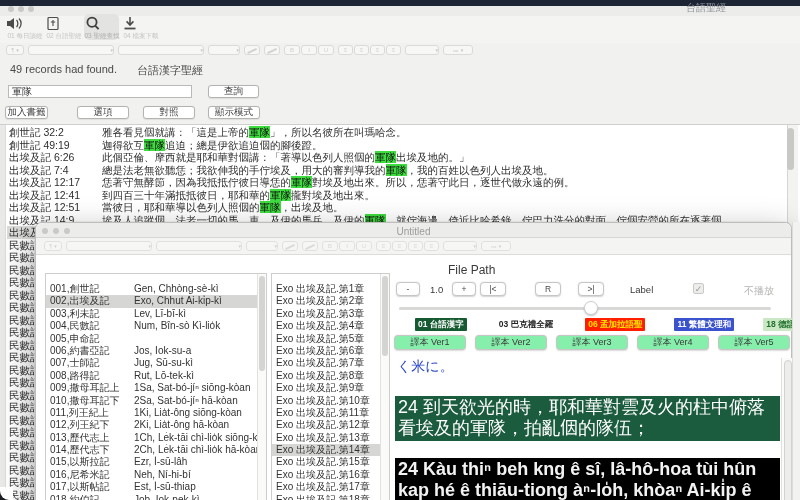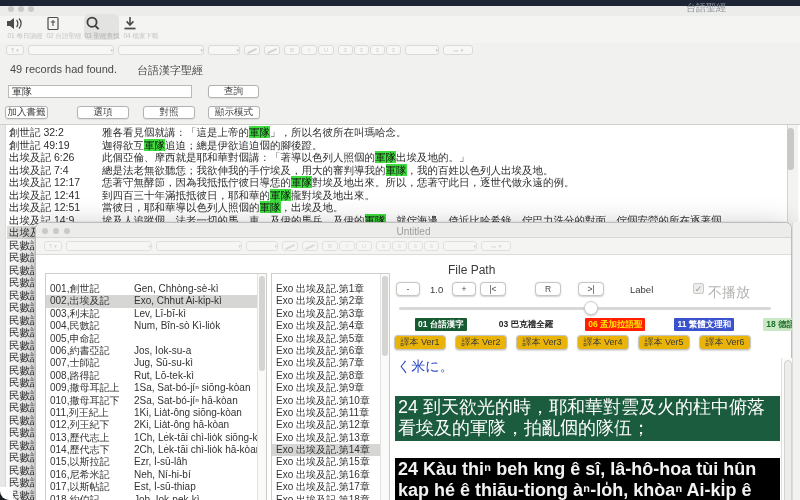--- a/index.html
+++ b/index.html
@@ -65,29 +65,29 @@
   .pane-scroll { position:absolute; right:0; top:0; width:9px; height:100%; background:#fafaf8; border-left:1px solid #e2e2e0; }
   .pane-thumb { position:absolute; right:1px; top:2px; width:6px; background:#d4d4d2; border-radius:3px; }
 
   .fp-label { position:absolute; left:412px; top:40px; font-size:12px; color:#3a3a3a; }
   .pbtn { position:absolute; top:59px; height:14px; background:#fff; border:1px solid #c6c6c4; border-radius:4px;
         font-size:8.5px; color:#4a4a4a; display:flex; align-items:center; justify-content:center;
         box-shadow:0 .5px 1.5px rgba(0,0,0,.18); }
   .ptext { position:absolute; top:61px; font-size:9.5px; color:#3a3a3a; }
   .chk { position:absolute; left:657px; top:60px; width:11px; height:11px; background:#ededeb;
         border:1px solid #c9c9c7; border-radius:2px; font-size:9px; color:#9a9a98; line-height:10px; text-align:center; }
-  .chk-label { position:absolute; left:672px; top:61px; font-size:14px; color:#b4b4b2; }
+  .chk-label { position:absolute; left:708px; top:61px; font-size:10px; color:#b4b4b2; }
   .slider-track { position:absolute; left:363px; top:84px; width:372px; height:3px; background:#d8d8d6; border-radius:2px; }
   .slider-thumb { position:absolute; left:548px; top:78px; width:14px; height:14px; background:#fff;
         border:1px solid #cfcfcd; border-radius:50%; box-shadow:0 1px 2px rgba(0,0,0,.25); }
 
   #tabs { position:absolute; left:357px; top:95px; display:flex; gap:7px; }
   .tab { height:13px; padding:0 3px; font-size:8.5px; font-weight:bold; line-height:13px; white-space:nowrap; border-radius:1px;margin-left:22px; }
   #vers { position:absolute; left:358px; top:112px; display:flex; gap:9px; }
-  .vbtn { width:52px; height:15px; background:#eab308; border:1px solid #c6c6c4; border-radius:4px;
+  .vbtn { width:72px; height:15px; background:#86efac; border:1px solid #c6c6c4; border-radius:4px;
         font-size:9px; color:#3a3a3a; display:flex; align-items:center; justify-content:center;
         box-shadow:0 .5px 1.5px rgba(0,0,0,.15); }
 
   #preview { position:absolute; left:359px; top:133px; width:385px; height:167px; overflow:hidden; }
   .pv-jp { font-size:14px; font-weight:500; padding:2px 2px 3px 2px; }
   .pv-block { padding:1px 3px 2px 3px; line-height:21px;margin-top:17px; }
   .pv-scroll { position:absolute; left:745px; top:135px; width:12px; height:165px; background:#fbfbf9; border-left:1px solid #e0e0de; }
   .pv-thumb { position:absolute; left:2px; top:2px; width:8px; height:150px; background:#ededeb; border:1px solid #d2d2d0; border-radius:4px; }
 
   .corner { position:absolute; left:0; bottom:0; width:13px; height:13px; background:#191c21; z-index:40; }

